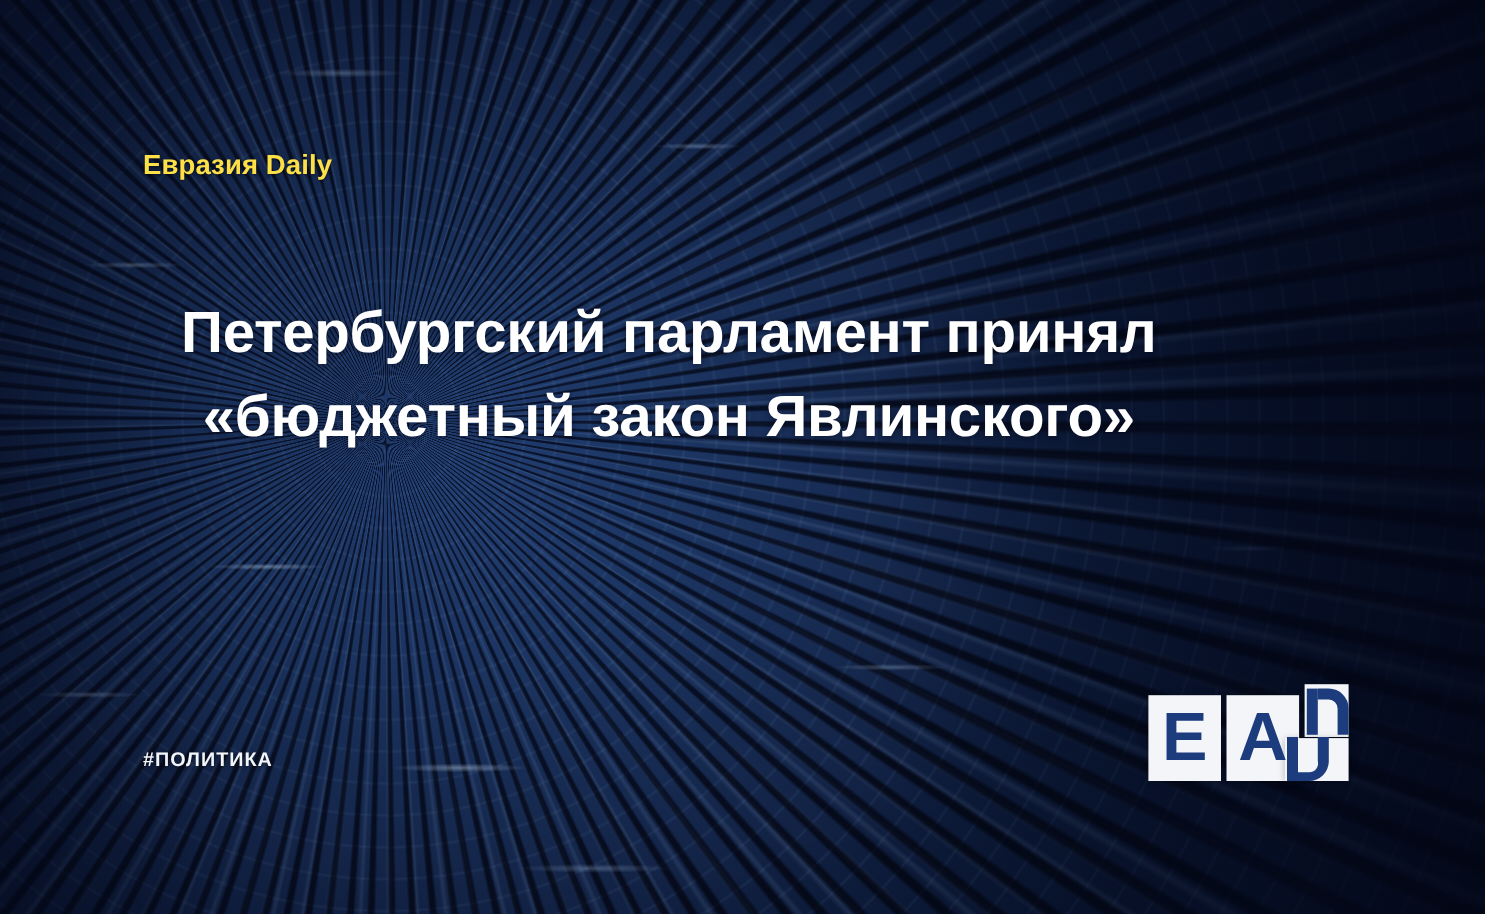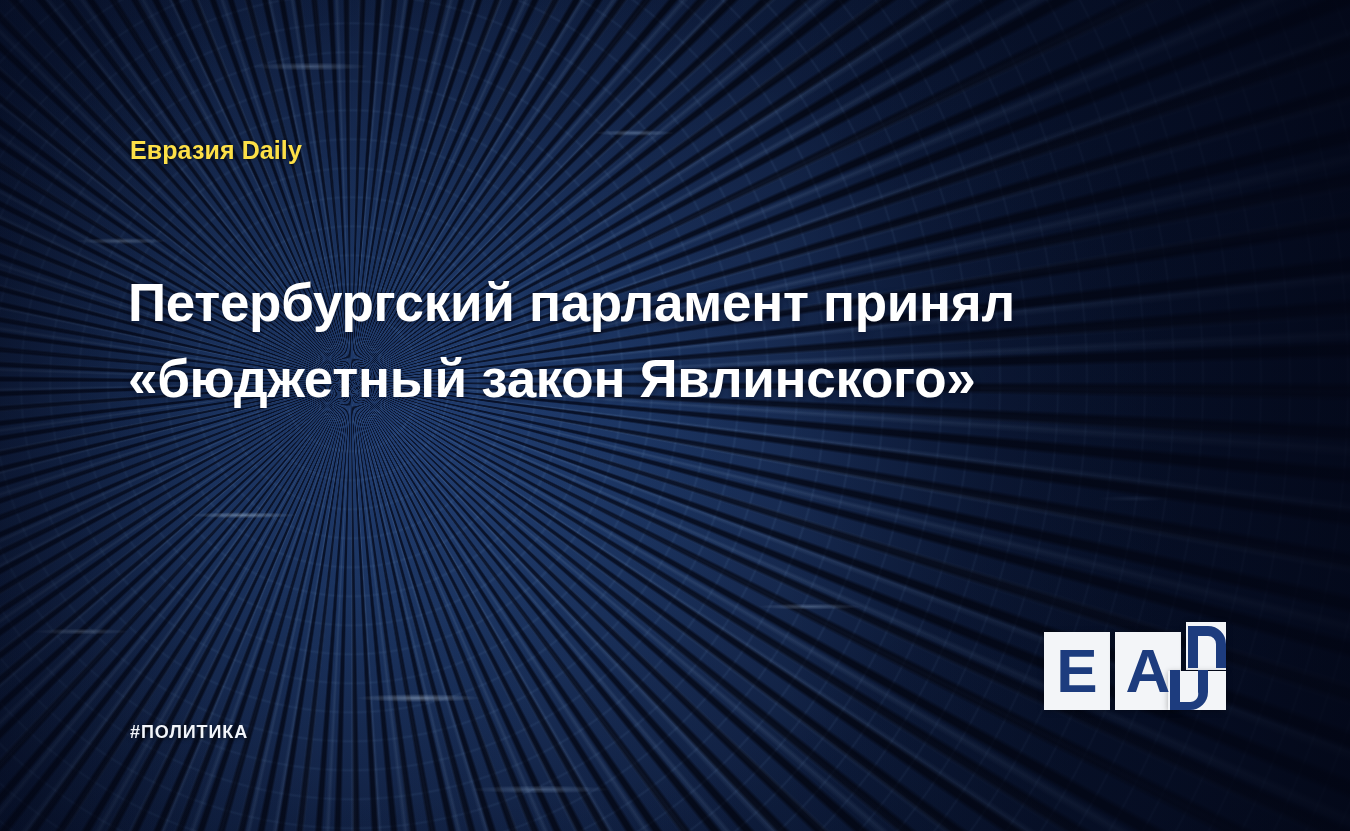--- a/index.html
+++ b/index.html
@@ -143,33 +143,33 @@
     left: 128px;
     top: 265px;
     width: 960px;
     margin: 0;
     font-size: 53px;
     font-weight: 700;
     line-height: 1.43;
     letter-spacing: -0.3px;
     color: #ffffff;
     text-shadow: 0 2px 7px rgba(2,8,26,0.52);
+    text-align: center;
   }
 
   .hashtag {
     position: absolute;
     left: 130px;
     top: 680px;
     font-size: 18px;
     font-weight: 700;
     letter-spacing: 0.9px;
     color: #f2f5fa;
     text-shadow: 0 1px 4px rgba(0,0,0,0.6);
     white-space: nowrap;
-    margin-top: 42px;
   }
 
   
   .logo {
     position: absolute;
     left: 1044px;
     top: 622px;
     width: 182px;
     height: 88px;
   }

